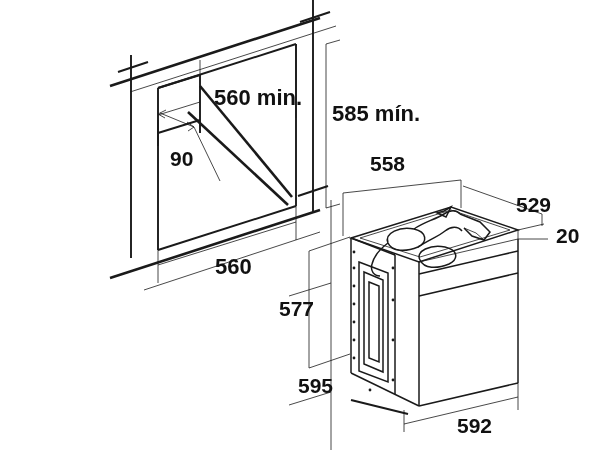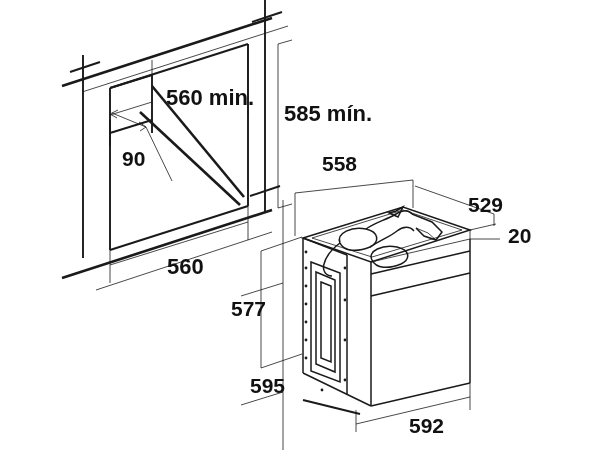--- a/index.html
+++ b/index.html
@@ -11,20 +11,21 @@
     width: 600px;
     height: 450px;
     overflow: hidden;
     font-family: "Liberation Sans", sans-serif;
   }
   #drawing-root {
     position: relative;
     width: 537px;
     height: 450px;
     background: #ffffff;
+    padding-left: 48px;
   }
   svg#technical-drawing {
     display: block;
     width: 600px;
     height: 450px;
     background: #ffffff;
   }
   .ln {
     stroke: #1a1a1a;
     fill: none;

